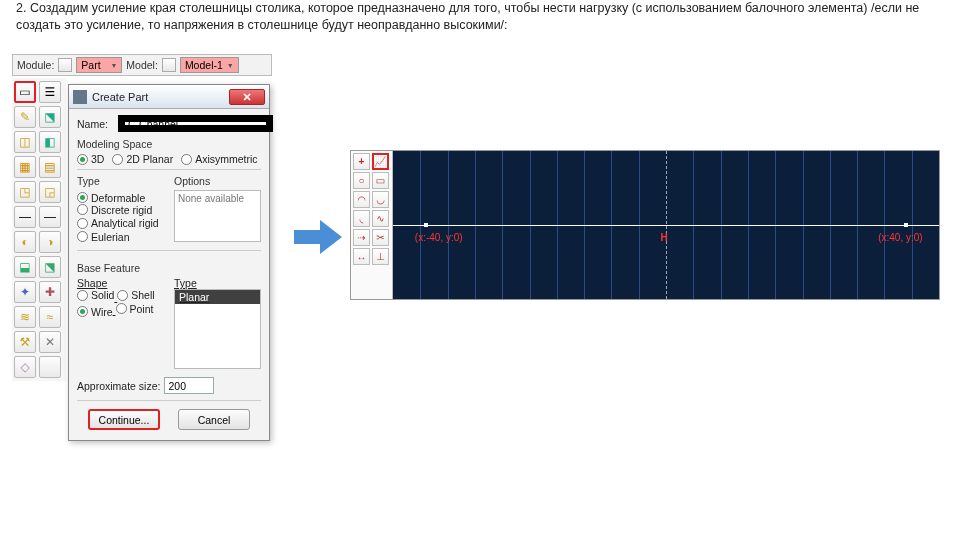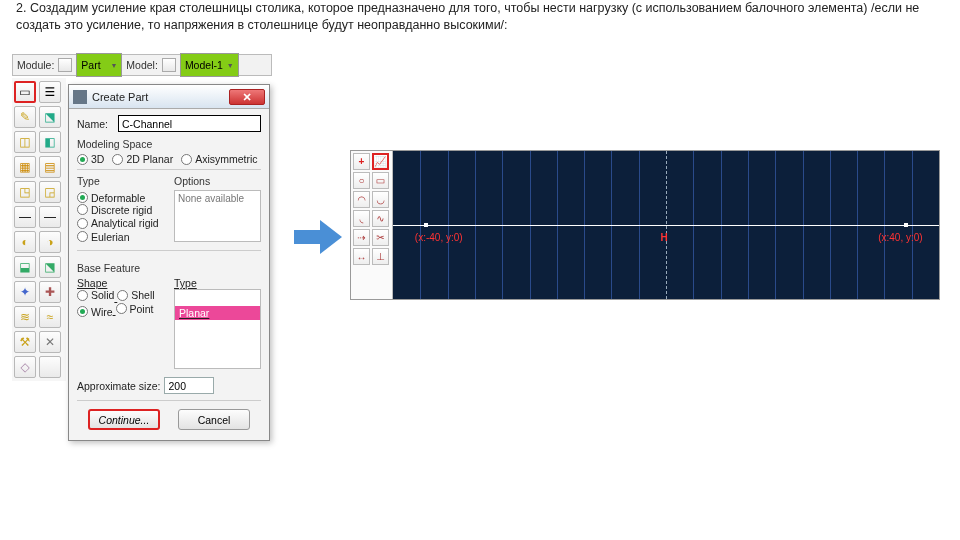--- a/index.html
+++ b/index.html
@@ -4,63 +4,63 @@
 <style>
   * { box-sizing: border-box; margin: 0; padding: 0; }
   body { font-family: "Segoe UI", Tahoma, sans-serif; font-size: 11px; background: #fff; width: 960px; height: 540px; position: relative; color: #000; }
   
   .instruction { position: absolute; top: 0; left: 16px; right: 16px; font-size: 12.5px; line-height: 1.35; color: #222; }
   
   .app-area { position: absolute; top: 54px; left: 12px; width: 260px; height: 460px; }
   
   .module-bar { display: flex; align-items: center; gap: 4px; padding: 2px 4px; background: #f2f2f2; border: 1px solid #bbb; font-size: 10.5px; height: 22px; }
   .module-bar .lbl { color: #333; }
-  .module-bar .sel { display: inline-flex; align-items: center; background: #84cc16; border: 1px solid #999; height: 24px; padding: 1px 4px; min-width: 46px; justify-content: space-between; }
+  .module-bar .sel { display: inline-flex; align-items: center; background: #fca5a5; border: 1px solid #999; height: 16px; padding: 1px 4px; min-width: 46px; justify-content: space-between; }
   .module-bar .sel .tri { font-size: 7px; color: #555; margin-left: 4px; }
   .module-bar .tiny-ico { width: 14px; height: 14px; background: linear-gradient(#fff,#e8e8e8); border: 1px solid #aaa; }
   
   .left-toolbars { position: absolute; top: 24px; left: 0; width: 54px; display: flex; flex-direction: column; gap: 3px; padding: 3px 2px; background: #f6f6f6; }
   .tool-row { display: flex; gap: 3px; }
   .tool-btn { width: 22px; height: 22px; background: linear-gradient(#fdfdfd,#eaeaea); border: 1px solid #b8b8b8; border-radius: 2px; display: flex; align-items: center; justify-content: center; font-size: 12px; }
   .tool-btn.highlight { border: 2px solid #d22; }
   
   .dialog { position: absolute; top: 30px; left: 56px; width: 202px; background: #f3f3f3; border: 1px solid #888; box-shadow: 2px 2px 6px rgba(0,0,0,.25); }
   .titlebar { height: 24px; background: linear-gradient(#fff,#d8e4f0); display: flex; align-items: center; padding: 0 4px; border-bottom: 1px solid #aaa; }
   .titlebar .ico { width: 14px; height: 14px; background: #678; margin-right: 5px; }
   .titlebar .ttl { flex: 1; font-size: 11px; color: #222; }
   .titlebar .close { width: 36px; height: 16px; background: linear-gradient(#e77,#c33); border: 1px solid #a22; border-radius: 2px; color: #fff; text-align: center; line-height: 14px; font-size: 11px; font-weight: bold; }
   
   .dbody { padding: 6px 8px 8px; font-size: 10.5px; color: #222; }
   .field-row { display: flex; align-items: center; gap: 5px; margin-bottom: 5px; }
   .field-row .flabel { min-width: 36px; }
-  .text-input { flex: 1; height: 17px; border: 1px solid #000000; background: #fff; padding: 0 3px; font-size: 10.5px; }
+  .text-input { flex: 1; height: 17px; border: 7px solid #000000; background: #fff; padding: 0 3px; font-size: 10.5px; }
   
   .group-label { margin: 6px 0 3px; color: #333; }
   .radio-row { display: flex; gap: 8px; align-items: center; margin-bottom: 4px; }
   .radio { display: inline-flex; align-items: center; gap: 3px; }
   .radio .dot { width: 11px; height: 11px; border: 1px solid #777; border-radius: 50%; background: #fff; display: inline-flex; align-items: center; justify-content: center; }
   .radio.checked .dot::after { content: ""; width: 5px; height: 5px; background: #2a5; border-radius: 50%; display: block; }
   
   .two-col { display: flex; gap: 10px; border-top: 1px solid #ccc; padding-top: 5px; margin-top: 4px; }
   .col { flex: 1; }
   .col .hdr { margin-bottom: 3px; color: #333; }
   .opt-list { border: 1px solid #bbb; background: #fff; height: 52px; padding: 2px 3px; color: #777; font-size: 10px; display: flex; align-items: flex-start; text-align: center; }
   
   .bf { border-top: 1px solid #ccc; padding-top: 5px; margin-top: 6px; }
   .bf-row { display: flex; gap: 10px; }
   .bf-col { flex: 1; text-decoration: underline; }
   .type-box { border: 1px solid #bbb; background: #fff; height: 80px; }
-  .type-box .sel-item { background: #ec4899; color: #fff; padding: 1px 4px; font-size: 10.5px; margin-top: 16px; }
+  .type-box .sel-item { background: #404040; color: #fff; padding: 1px 4px; font-size: 10.5px; }
   
   .approx { margin-top: 8px; display: flex; align-items: center; gap: 4px; }
   .approx input { width: 50px; height: 17px; border: 1px solid #9aa; background: #fff; padding: 0 3px; font-size: 10.5px; }
   
   .dlg-buttons { display: flex; gap: 18px; justify-content: center; padding: 8px 0 2px; margin-top: 6px; border-top: 1px solid #ccc; }
   .dlg-btn { min-width: 72px; height: 21px; background: linear-gradient(#fdfdfd,#e3e3e3); border: 1px solid #999; border-radius: 3px; font-size: 10.5px; }
-  .dlg-btn.primary { border: 2px solid #d22; font-style: italic; }
+  .dlg-btn.primary { border: 2px solid #d22; }
   
   .arrow { position: absolute; top: 220px; left: 294px; width: 48px; height: 34px; }
   .arrow .shaft { position: absolute; top: 10px; left: 0; width: 26px; height: 14px; background: #4a8fd6; }
   .arrow .head { position: absolute; top: 0; left: 26px; width: 0; height: 0; border-left: 22px solid #4a8fd6; border-top: 17px solid transparent; border-bottom: 17px solid transparent; }
   
   .sketch-area { position: absolute; top: 150px; left: 350px; width: 590px; height: 150px; border: 1px solid #999; display: flex; }
   .sketch-tools { width: 42px; background: #fafafa; border-right: 1px solid #bbb; display: flex; flex-direction: column; gap: 2px; padding: 2px; }
   .srow { display: flex; gap: 2px; }
   .stool { width: 17px; height: 17px; border: 1px solid #bbb; background: linear-gradient(#fff,#eee); display: flex; align-items: center; justify-content: center; font-size: 10px; color: #a33; }
   .stool.hl { border: 2px solid #d22; }

